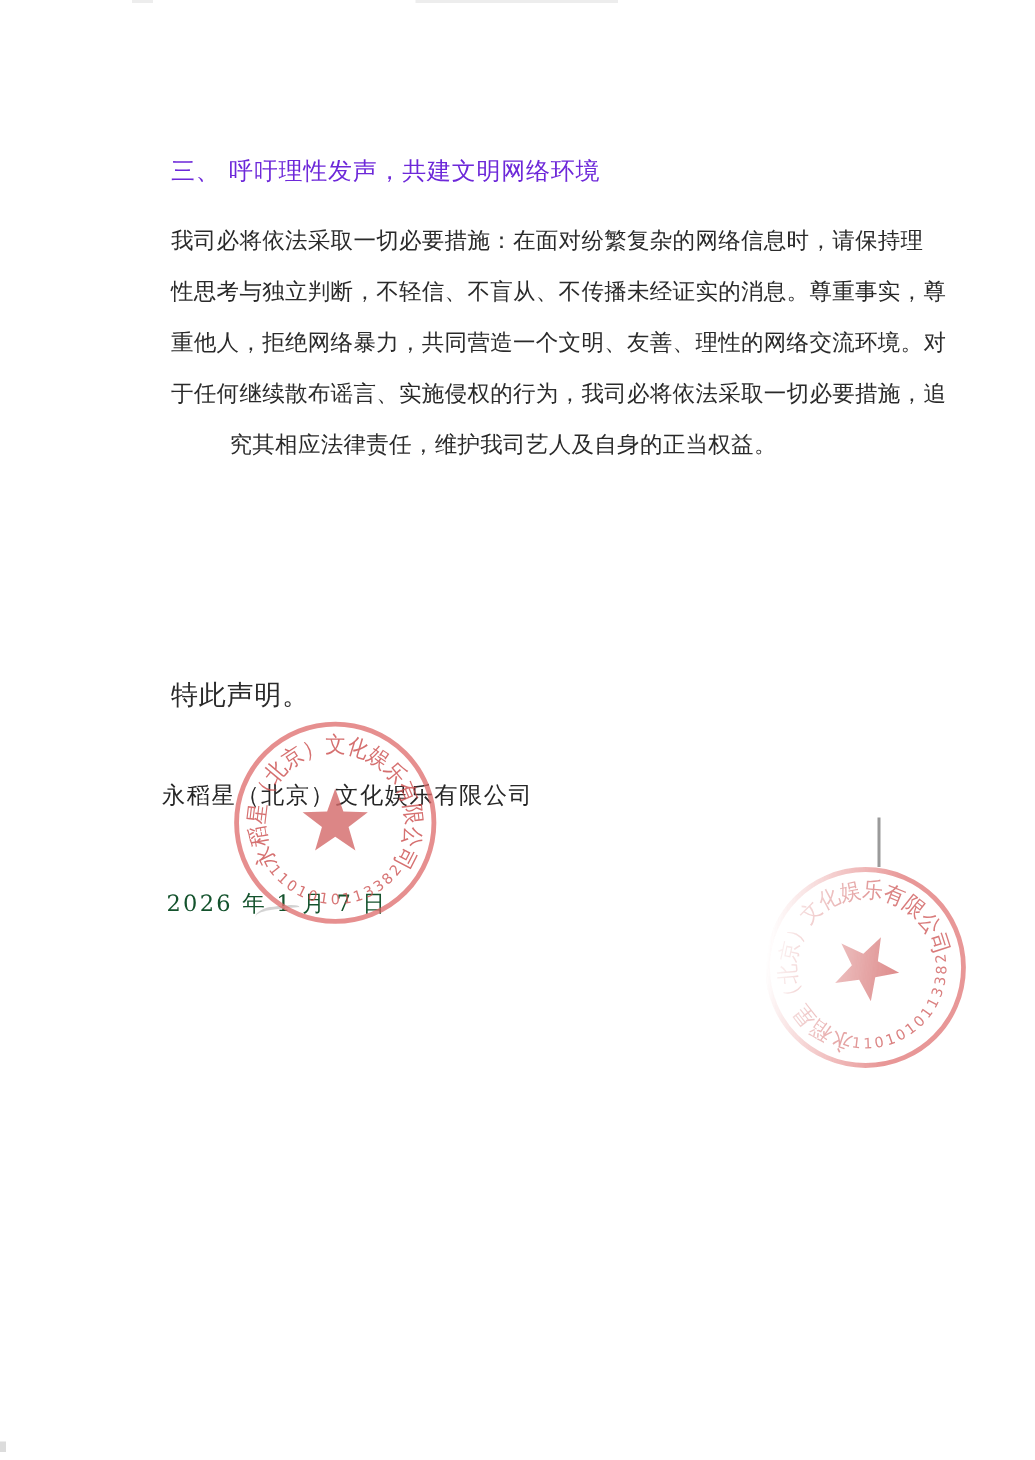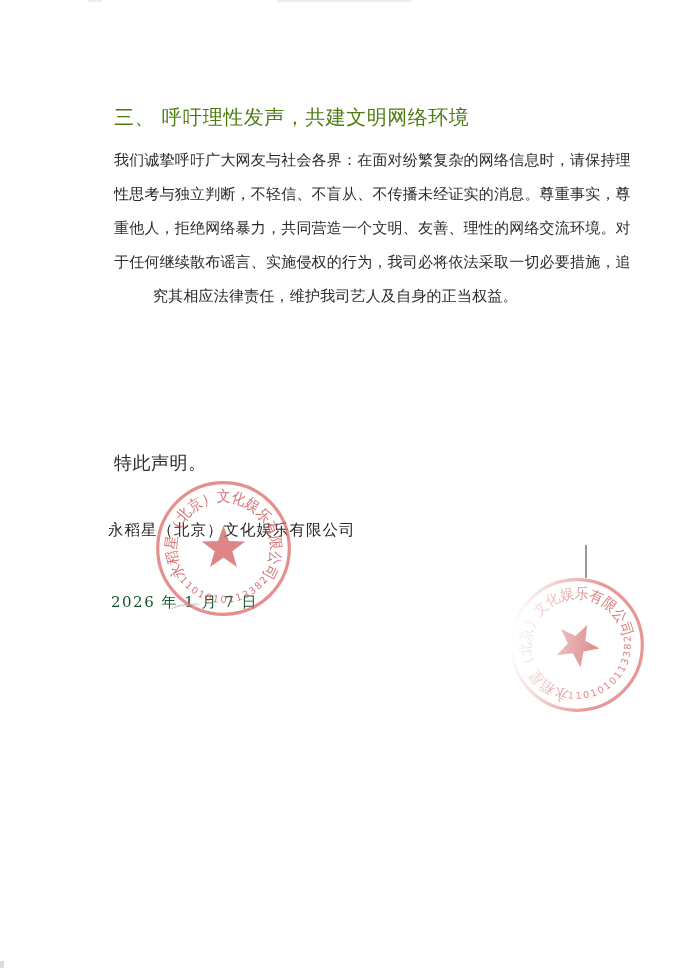--- a/index.html
+++ b/index.html
@@ -19,21 +19,21 @@
   .squiggle {
     position: absolute; left: 170px; top: 604px; width: 30px; height: 6px;
     border-top: 2.5px solid #cccccc; border-radius: 60% 40% / 100% 30%;
     transform: rotate(-5deg); opacity: .85;
   }
   .vline { position: absolute; left: 585px; top: 545px; width: 1.5px; height: 33px; background: #9a9a9a; }
 
   
   .heading {
     position: absolute; left: 114px; top: 104px; width: 470px;
-    font-size: 20px; letter-spacing: .5px; color: #4d7c0f;
+    font-size: 16px; letter-spacing: .5px; color: #6d28d9;
   }
   .para { position: absolute; width: 466px; }
   .p1 { left: 114px; top: 143px; }
   .p2 { left: 114px; top: 344px; }
   .line {
     font-size: 15px; line-height: 34px; letter-spacing: .2px;
     text-align: justify; text-align-last: justify; white-space: nowrap;
   }
   .p2 .line { line-height: 37px; }
   .line.last { text-align: left; text-align-last: left; margin-left: 39px; }
@@ -60,21 +60,21 @@
 
 <div class="page">
 
   <div class="scan-line" style="left:88px; top:0; width:14px; height:1.5px;"></div>
   <div class="scan-line" style="left:277px; top:0; width:135px; height:1.5px;"></div>
   <div class="scan-mark-bl"></div>
 
   <div class="heading">三、 呼吁理性发声，共建文明网络环境</div>
 
   <div class="para p1">
-    <div class="line">我们诚挚呼吁广大网友与社会各界：在面对纷繁复杂的网络信息时，请保持理</div>
+    <div class="line">我司必将依法采取一切必要措施：在面对纷繁复杂的网络信息时，请保持理</div>
     <div class="line">性思考与独立判断，不轻信、不盲从、不传播未经证实的消息。尊重事实，尊</div>
     <div class="line">重他人，拒绝网络暴力，共同营造一个文明、友善、理性的网络交流环境。对</div>
     <div class="line">于任何继续散布谣言、实施侵权的行为，我司必将依法采取一切必要措施，追</div>
     <div class="line last">究其相应法律责任，维护我司艺人及自身的正当权益。</div>
   </div>
 
   <div class="para p2">
   </div>
 
   <div class="closing">特此声明。</div>

